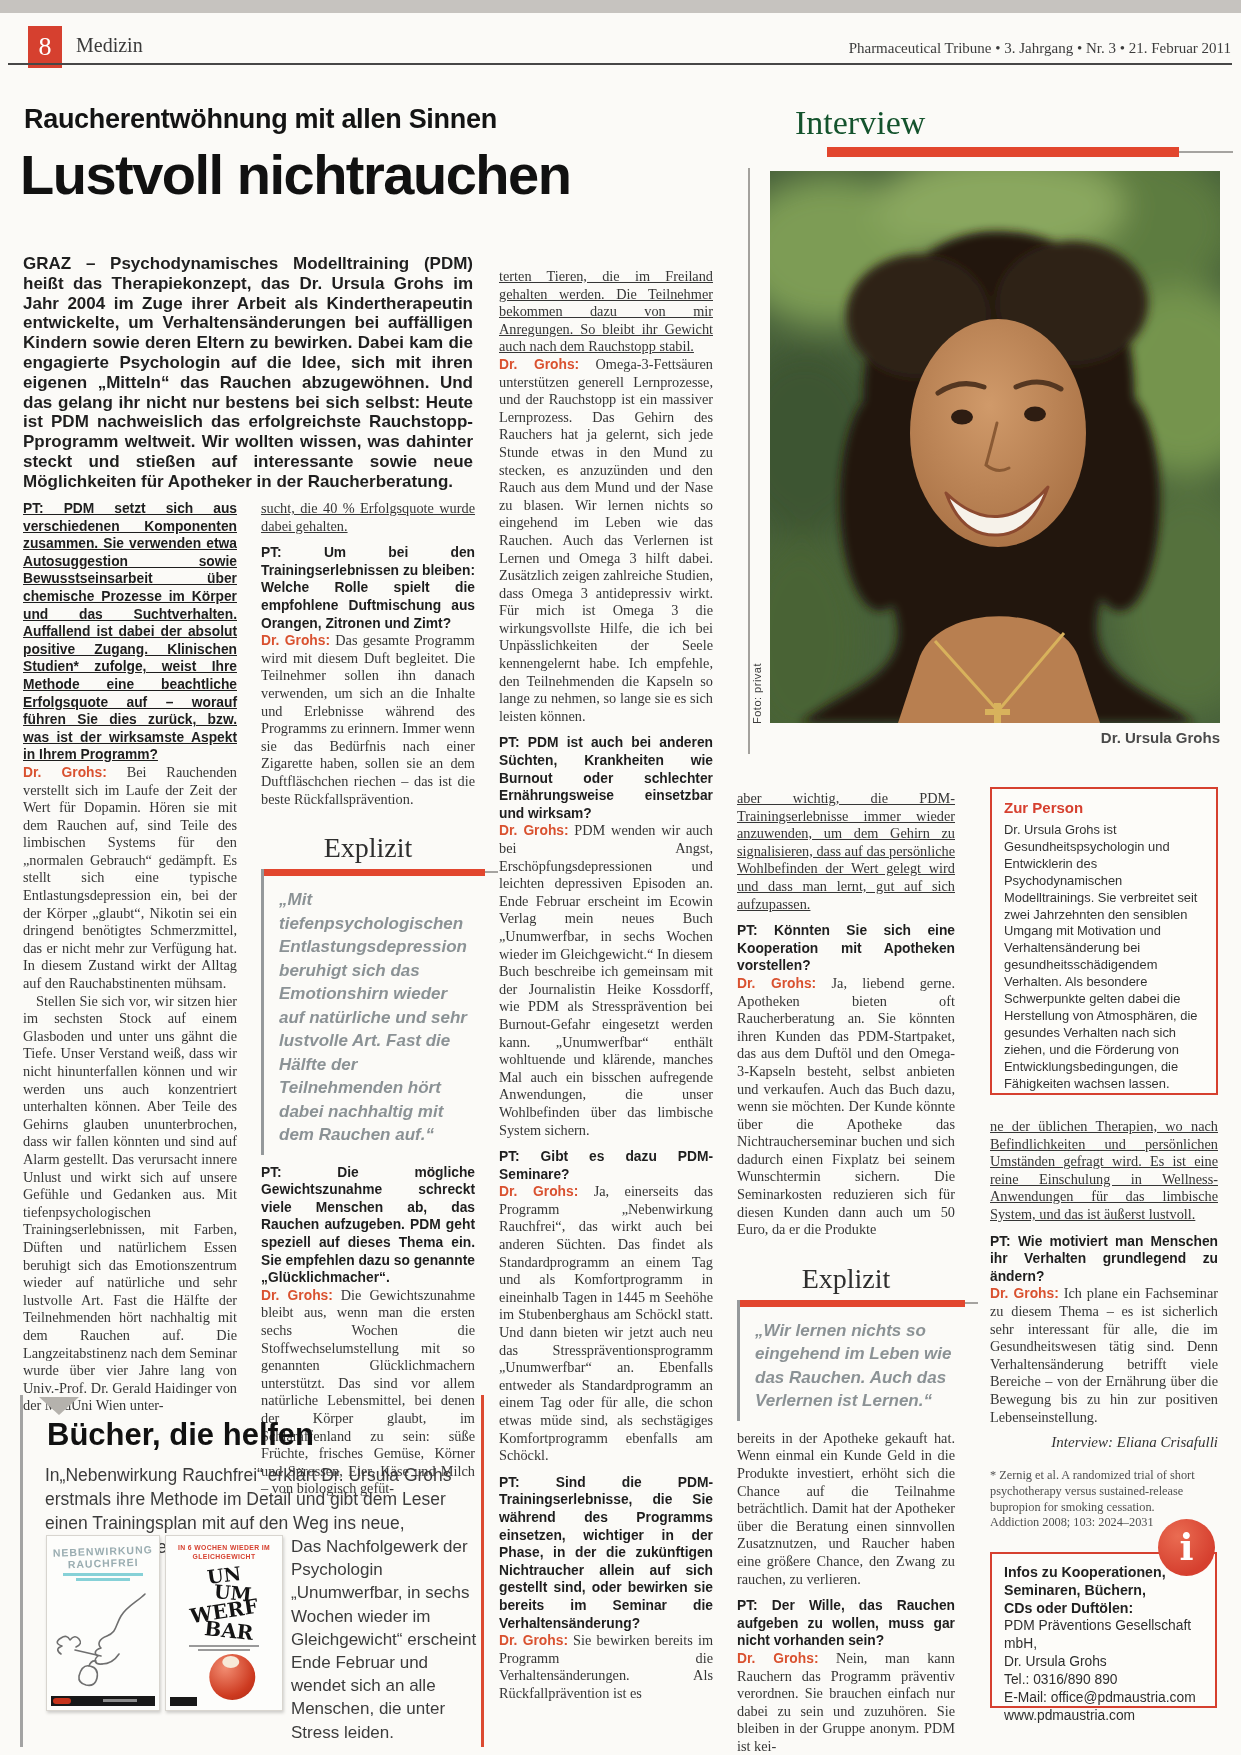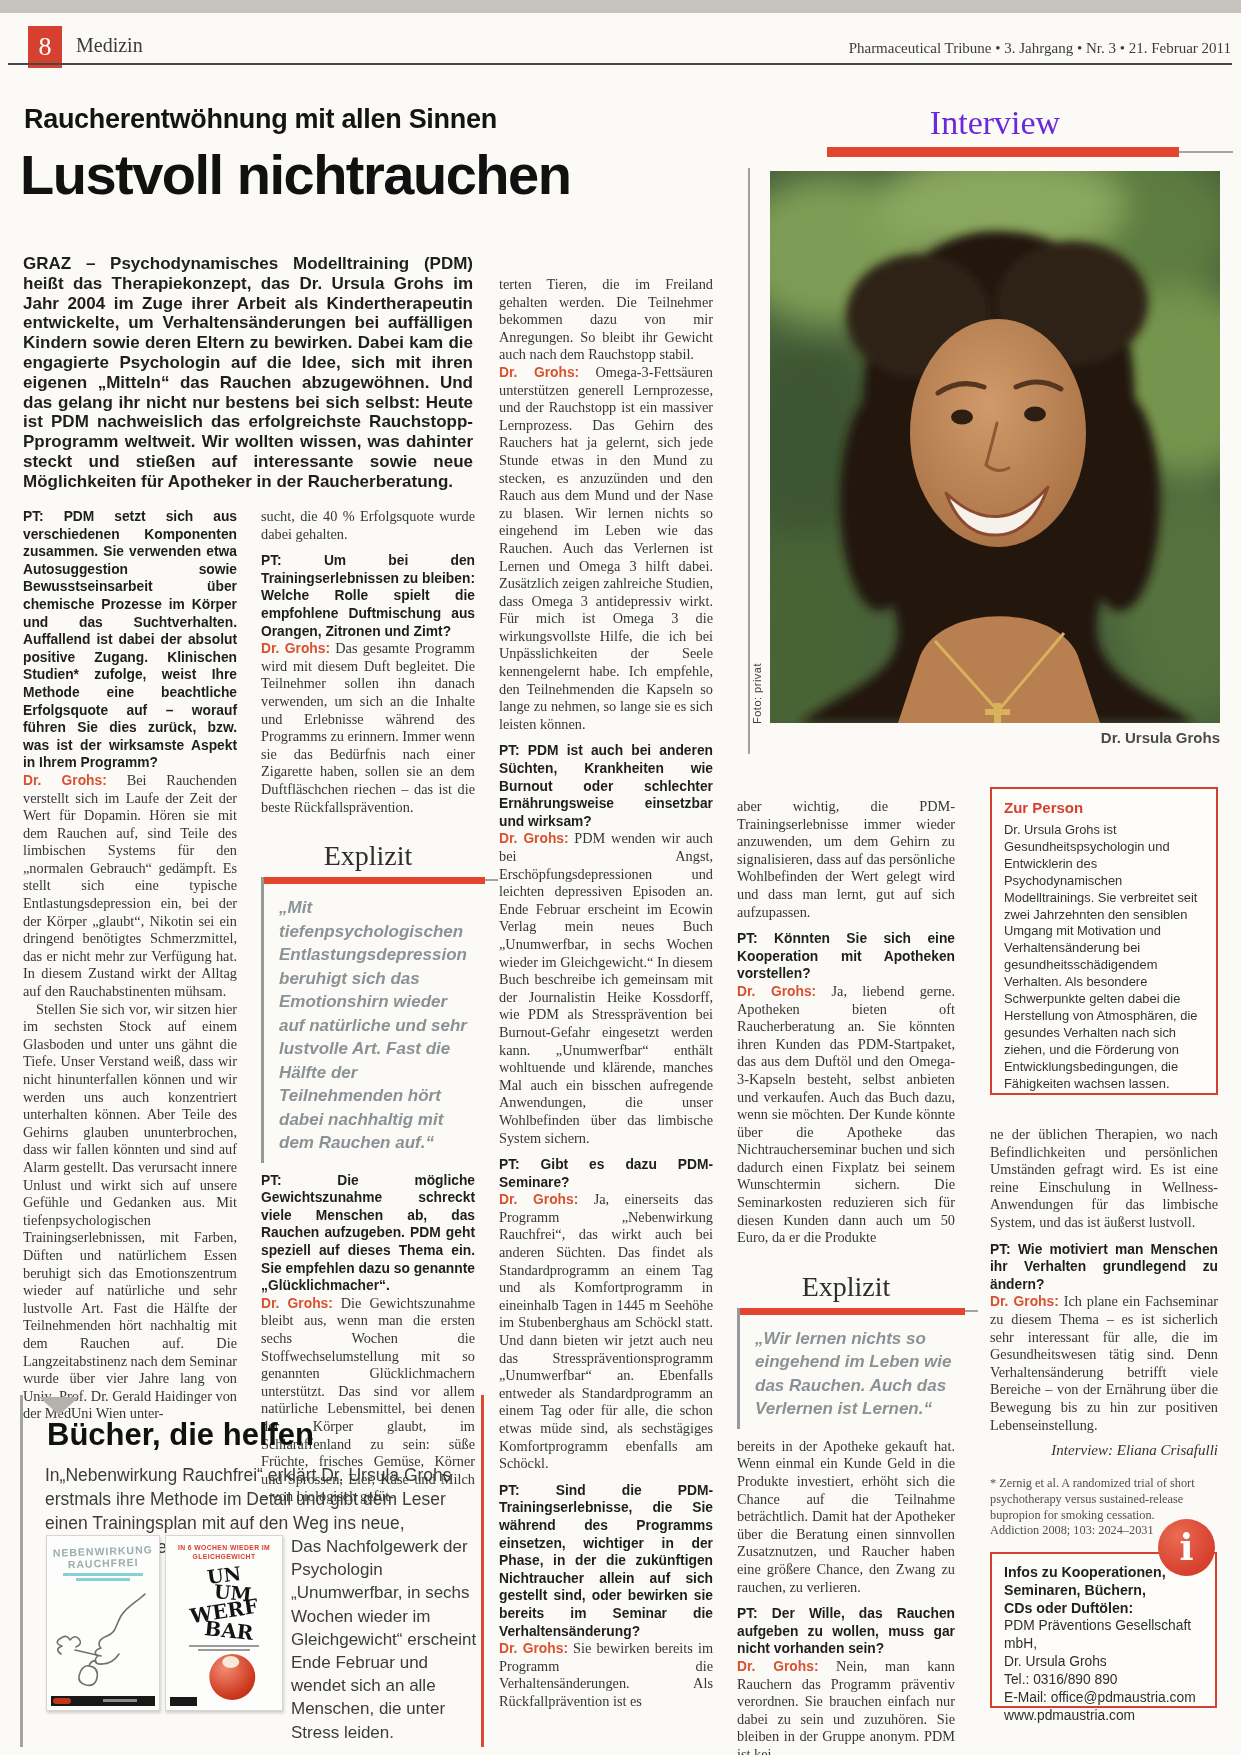--- a/index.html
+++ b/index.html
@@ -12,42 +12,42 @@
 
   
   .pageno{left:28px;top:26px;width:34px;height:42px;background:#d6402f;color:#fff;
           font-family:"Liberation Serif",serif;font-size:26px;display:flex;align-items:center;justify-content:center;}
   .section{left:76px;top:34px;font-family:"Liberation Serif",serif;font-size:20px;color:#3a3a3a;}
   .issue{right:10px;top:40px;font-family:"Liberation Serif",serif;font-size:15px;color:#3c3c3c;}
   .hrule{left:8px;top:63px;width:1224px;height:2px;background:#474747;}
 
   .kicker{left:24px;top:104px;font-weight:bold;font-size:27px;letter-spacing:-0.3px;color:#141414;}
   .headline{left:20px;top:142px;margin:0;font-size:56px;font-weight:bold;letter-spacing:-1.5px;color:#111;}
-  .interview{left:795px;top:104px;width:400px;text-align:center;font-family:"Liberation Serif",serif;
-             font-size:34px;color:#6d28d9;}
+  .interview{left:795px;top:104px;width:400px;text-align:left;font-family:"Liberation Serif",serif;
+             font-size:34px;color:#14532d;}
   .int-bar{left:827px;top:147px;width:352px;height:10px;background:#e2462e;}
   .int-tail{left:1179px;top:151px;width:54px;height:2px;background:#a5a3a0;}
 
   
   .photo{left:770px;top:171px;width:450px;height:552px;overflow:hidden;background:#3f5a33;}
   .photo-rule{left:748px;top:168px;width:2px;height:586px;background:#a3a19d;}
   .photo-credit{left:751px;top:610px;height:114px;writing-mode:vertical-rl;transform:rotate(180deg);
                 font-size:11px;letter-spacing:.5px;color:#3d3d3d;}
   .photo-caption{left:770px;top:729px;width:450px;text-align:right;font-weight:bold;font-size:15px;color:#4a4a4a;}
 
   
   .lead{left:23px;top:254px;width:450px;font-weight:bold;font-size:17px;line-height:19.8px;
         text-align:justify;color:#1f1f1f;}
   .col{position:absolute;}
   .col1{left:23px;top:500px;width:214px;}
   .col2{left:261px;top:500px;width:214px;}
   .col3{left:499px;top:268px;width:214px;}
   .col4{left:737px;top:790px;width:218px;}
   .col5flow{left:990px;top:1118px;width:228px;}
-  .col > :first-child{margin-top:8px;}
+  .col > :first-child{margin-top:0;text-decoration:underline;}
   .q{font-weight:bold;font-size:13.8px;line-height:17.6px;color:#1e1e1e;text-align:justify;margin:9px 0 0 0;}
   .p,.a{font-family:"Liberation Serif",serif;font-size:14.3px;line-height:17.6px;color:#363636;
         text-align:justify;margin:0;}
   .ind{text-indent:13px;}
   .spk{font-family:"Liberation Sans",sans-serif;font-weight:bold;font-size:13.8px;color:#d9512f;}
 
   
   .explizit{margin:14px 0 9px 0;}
   .ex-title{text-align:center;font-family:"Liberation Serif",serif;font-size:28px;color:#2e2e2e;margin-bottom:5px;margin-top:24px;}
   .ex-body{border-left:3px solid #95999b;padding:0 0 8px 15px;}

